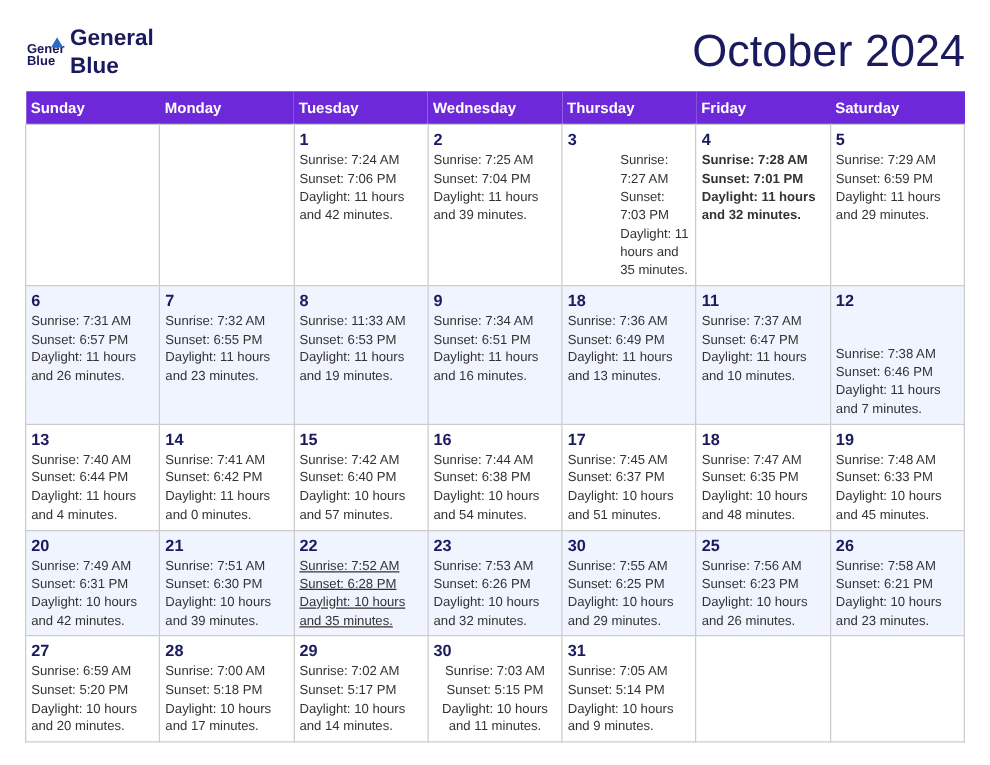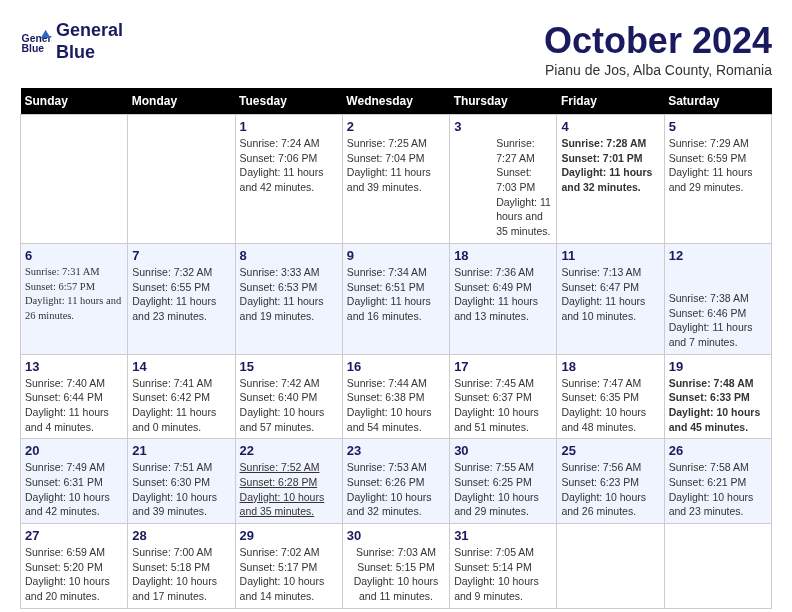--- a/index.html
+++ b/index.html
@@ -29,34 +29,34 @@
     .logo-icon {
       width: 32px;
       height: 32px;
       margin-right: 4px;
     }
     .title-area {
       text-align: right;
     }
     .month-title {
       font-size: 36px;
-      font-weight: bold;
+      font-weight: normal;
       color: #1a1a5e;
     }
     .location {
       font-size: 14px;
       color: #333;
     }
     table {
       width: 100%;
       border-collapse: collapse;
       font-size: 11px;
     }
     th {
-      background-color: #000000;
+      background-color: #6d28d9;
       color: white;
       padding: 6px 4px;
       text-align: left;
       font-size: 12px;
       font-weight: bold;
     }
     td {
       border: 1px solid #ccc;
       vertical-align: top;
       padding: 4px;
@@ -98,21 +98,20 @@
       <text x="2" y="33" font-size="13" font-weight="bold" fill="#1a1a5e">Blue</text>
       <polygon points="32,5 38,15 32,12" fill="#4a90d9"></polygon>
       <polygon points="32,5 38,15 26,15" fill="#2a6abf"></polygon>
     </svg>
     <div>
       <div class="logo-text">General<br>Blue</div>
     </div>
   </div>
   <div class="title-area">
     <div class="month-title">October 2024</div>
-    <div class="location">Pianu de Jos, Alba County, Romania</div>
   </div>
 </div>
 
 <table>
   <thead>
     <tr id="weekday-header">
     <th>Sunday</th>
         <th>Monday</th>
         <th>Tuesday</th>
         <th>Wednesday</th>
@@ -152,51 +151,51 @@
         <td>
           <span class="day-num">5</span>
           <div class="day-info" style="white-space: pre-line;">Sunrise: 7:29 AM
 Sunset: 6:59 PM
 Daylight: 11 hours and 29 minutes.</div>
         </td>
       </tr>
       <tr>
         <td>
           <span class="day-num">6</span>
-          <div class="day-info" style="white-space: pre-line; font-family: Liberation Serif, serif;">Sunrise: 7:31 AM
+          <div class="day-info" style="white-space: pre-line;">Sunrise: 7:31 AM
 Sunset: 6:57 PM
 Daylight: 11 hours and 26 minutes.</div>
         </td>
         <td>
           <span class="day-num">7</span>
           <div class="day-info" style="white-space: pre-line;">Sunrise: 7:32 AM
 Sunset: 6:55 PM
 Daylight: 11 hours and 23 minutes.</div>
         </td>
         <td>
           <span class="day-num">8</span>
-          <div class="day-info" style="white-space: pre-line;">Sunrise: 3:33 AM
+          <div class="day-info" style="white-space: pre-line;">Sunrise: 11:33 AM
 Sunset: 6:53 PM
 Daylight: 11 hours and 19 minutes.</div>
         </td>
         <td>
           <span class="day-num">9</span>
           <div class="day-info" style="white-space: pre-line;">Sunrise: 7:34 AM
 Sunset: 6:51 PM
 Daylight: 11 hours and 16 minutes.</div>
         </td>
         <td>
           <span class="day-num">18</span>
           <div class="day-info" style="white-space: pre-line;">Sunrise: 7:36 AM
 Sunset: 6:49 PM
 Daylight: 11 hours and 13 minutes.</div>
         </td>
         <td>
           <span class="day-num">11</span>
-          <div class="day-info" style="white-space: pre-line;">Sunrise: 7:13 AM
+          <div class="day-info" style="white-space: pre-line;">Sunrise: 7:37 AM
 Sunset: 6:47 PM
 Daylight: 11 hours and 10 minutes.</div>
         </td>
         <td>
           <span class="day-num">12</span>
           <div class="day-info" style="white-space: pre-line; margin-top: 28px;">Sunrise: 7:38 AM
 Sunset: 6:46 PM
 Daylight: 11 hours and 7 minutes.</div>
         </td>
       </tr>
@@ -232,21 +231,21 @@
 Daylight: 10 hours and 51 minutes.</div>
         </td>
         <td>
           <span class="day-num">18</span>
           <div class="day-info" style="white-space: pre-line;">Sunrise: 7:47 AM
 Sunset: 6:35 PM
 Daylight: 10 hours and 48 minutes.</div>
         </td>
         <td>
           <span class="day-num">19</span>
-          <div class="day-info" style="white-space: pre-line; font-weight: bold;">Sunrise: 7:48 AM
+          <div class="day-info" style="white-space: pre-line;">Sunrise: 7:48 AM
 Sunset: 6:33 PM
 Daylight: 10 hours and 45 minutes.</div>
         </td>
       </tr>
       <tr>
         <td>
           <span class="day-num">20</span>
           <div class="day-info" style="white-space: pre-line;">Sunrise: 7:49 AM
 Sunset: 6:31 PM
 Daylight: 10 hours and 42 minutes.</div>

